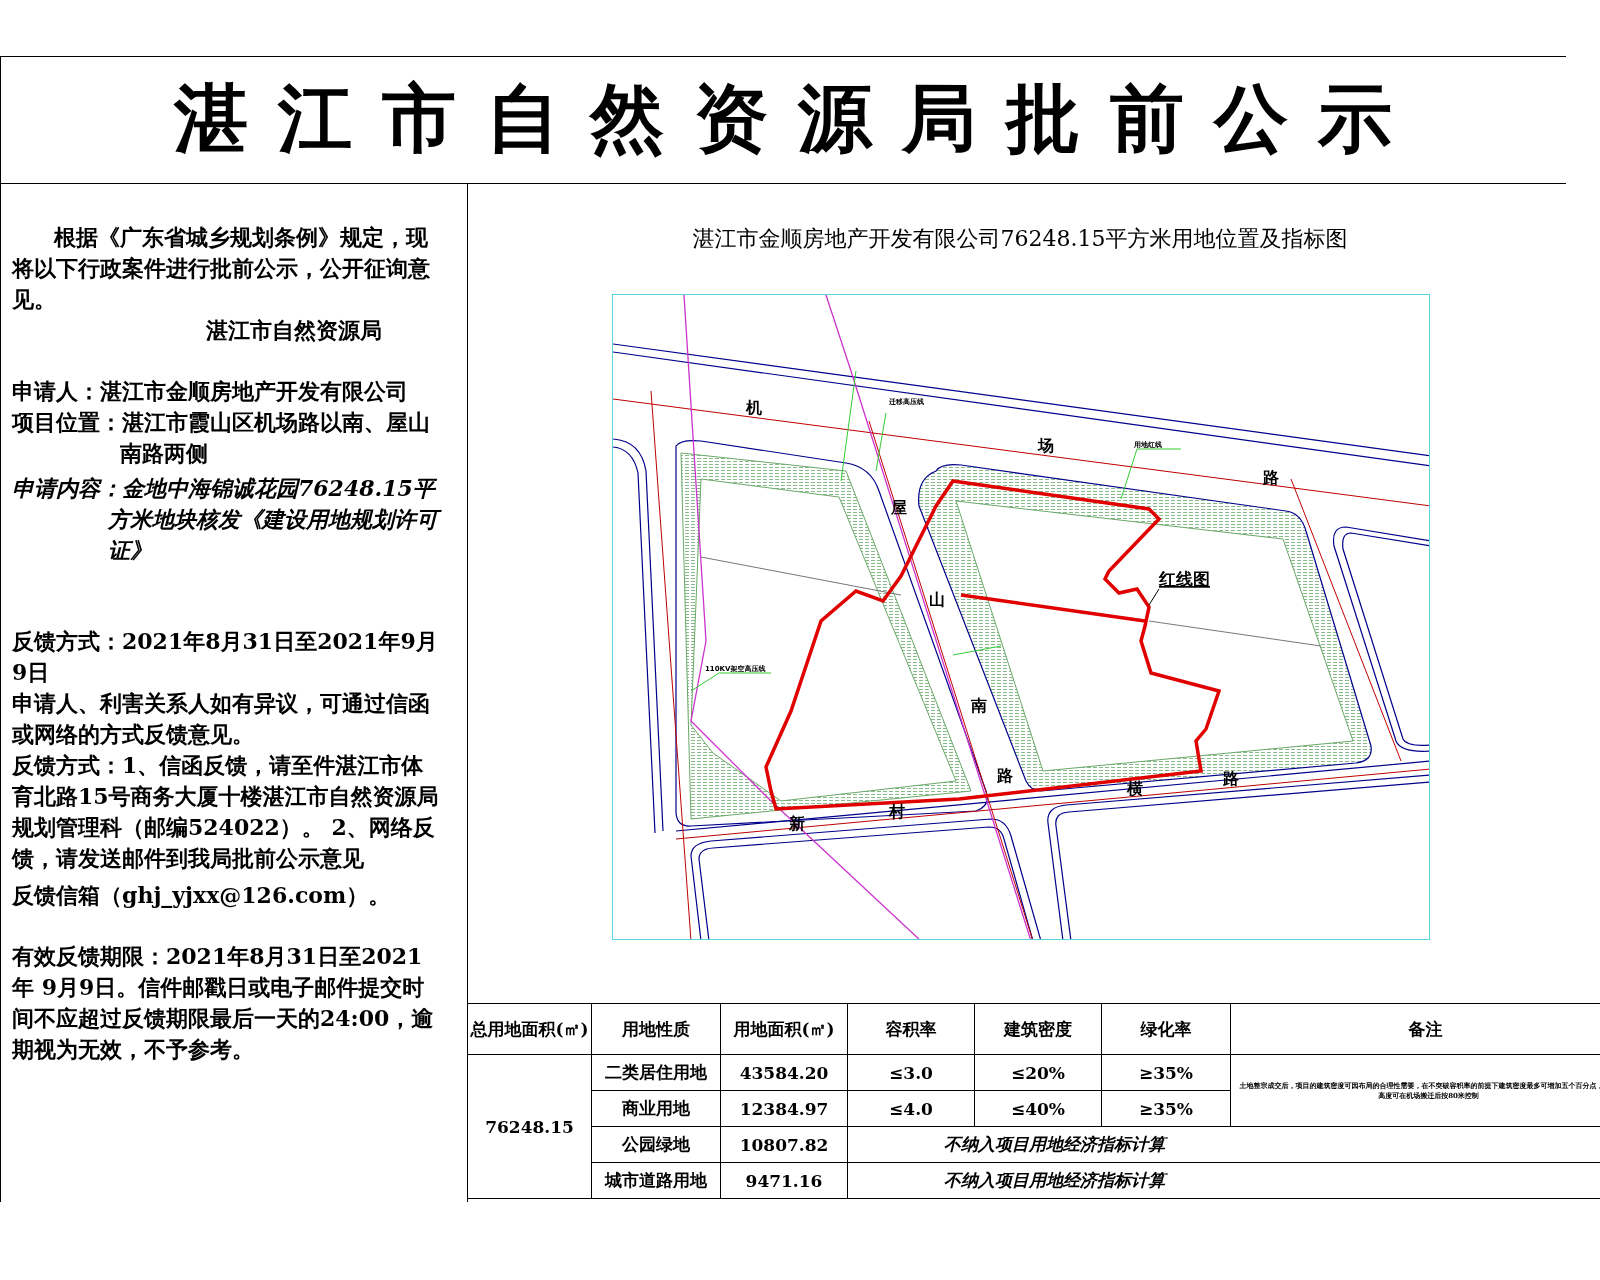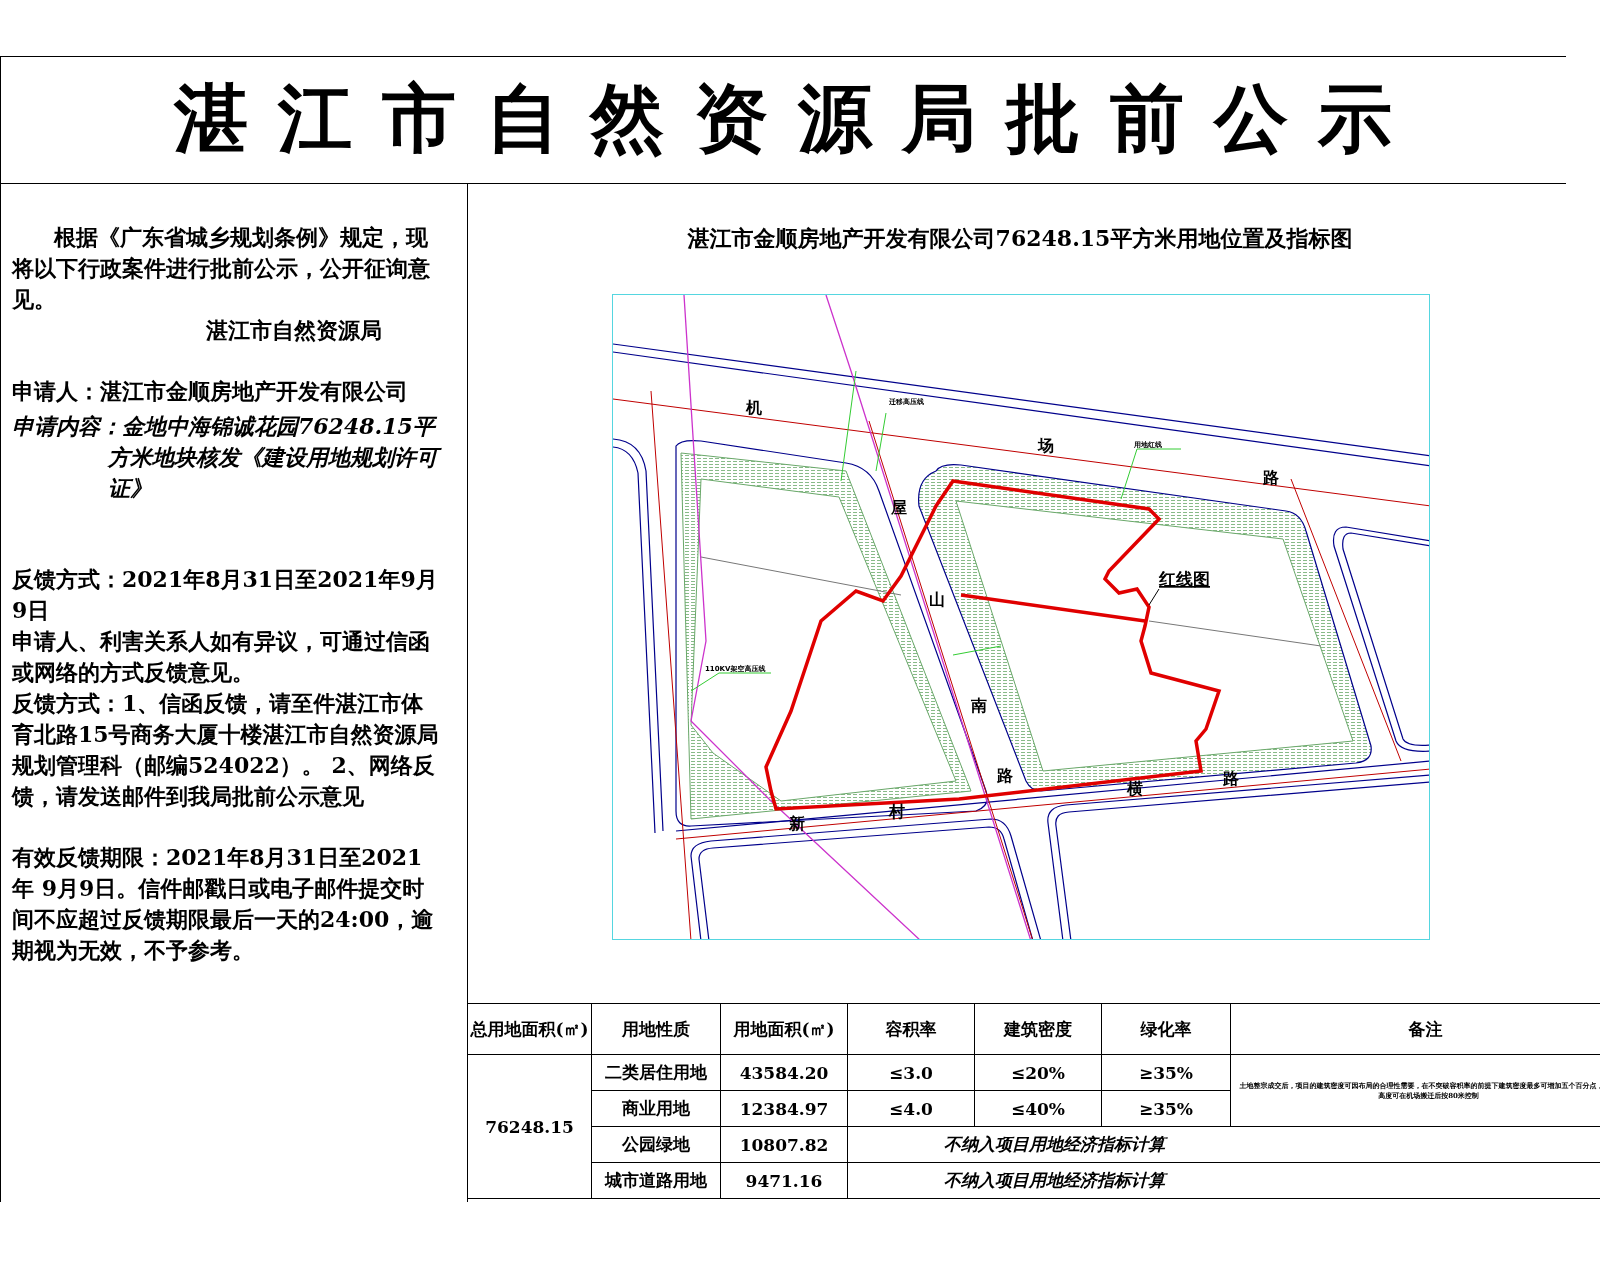--- a/index.html
+++ b/index.html
@@ -18,21 +18,21 @@
                 font-size: 22px; line-height: 31px; font-weight: bold; }
   .left-panel p { margin: 0; }
   .indent { text-indent: 42px; }
   .right { text-align: right; padding-right: 60px; }
   .date-sig { text-align: right; padding-right: 60px; }
   .hang { padding-left: 108px; text-indent: -108px; }
   .hang2 { padding-left: 96px; text-indent: -96px; font-style: italic; }
   .gap { height: 30px; }
   .gap2 { height: 60px; }
   .map-title { position: absolute; left: 470px; top: 224px; width: 1100px; text-align: center;
-               font-size: 22px; font-weight: bold; }
+               font-size: 22px; font-weight: normal; }
   .map-box { position: absolute; left: 612px; top: 294px; width: 818px; height: 646px;
              border: 1.5px solid #55d6e0; box-sizing: border-box; overflow: hidden; }
   .map-box svg { position: absolute; left: 0; top: 0; }
   table.idx { position: absolute; left: 467px; top: 1003px; width: 1154px; border-collapse: collapse;
               font-size: 17px; font-weight: bold; }
   table.idx td, table.idx th { border: 1.5px solid #000; text-align: center; padding: 0;
                                font-weight: bold; }
   table.idx th { height: 50px; }
   table.idx td { height: 35px; }
   .remark { font-size: 7px; text-align: right; padding-left: 6px !important;
@@ -49,25 +49,27 @@
   <div class="main-title">湛江市自然资源局批前公示</div>
 </div>
 
 <div class="divider-v"></div>
 
 <div class="left-panel">
   <p class="indent">根据《广东省城乡规划条例》规定，现将以下行政案件进行批前公示，公开征询意见。</p>
   <p class="right">湛江市自然资源局</p>
   <div class="gap"></div>
   <p><span>申请人：</span><span>湛江市金顺房地产开发有限公司</span></p>
+  <p class="hang"><span>项目位置：</span><span>湛江市霞山区机场路以南、屋山南路两侧</span></p>
   <p class="hang2" style="margin-top:4px"><span>申请内容：</span><span>金地中海锦诚花园76248.15平方米地块核发《建设用地规划许可证》</span></p>
   <div class="gap2"></div>
   <p>反馈方式：2021年8月31日至2021年9月9日</p>
   <p>申请人、利害关系人如有异议，可通过信函或网络的方式反馈意见。</p>
   <p>反馈方式：1、信函反馈，请至件湛江市体育北路15号商务大厦十楼湛江市自然资源局规划管理科（邮编524022）。 2、网络反馈，请发送邮件到我局批前公示意见</p>
+  <p style="margin-top:6px">反馈信箱（ghj_yjxx@126.com）。</p>
   <div class="gap"></div>
   <p>有效反馈期限：2021年8月31日至2021年 9月9日。信件邮戳日或电子邮件提交时间不应超过反馈期限最后一天的24:00，逾期视为无效，不予参考。</p>
 </div>
 
 <div class="map-title">湛江市金顺房地产开发有限公司76248.15平方米用地位置及指标图</div>
 
 <div class="map-box">
   <svg width="818" height="646" viewBox="612 294 818 646" xmlns="http://www.w3.org/2000/svg">
     <defs>
       <pattern id="hatch" width="6" height="3" patternUnits="userSpaceOnUse">

